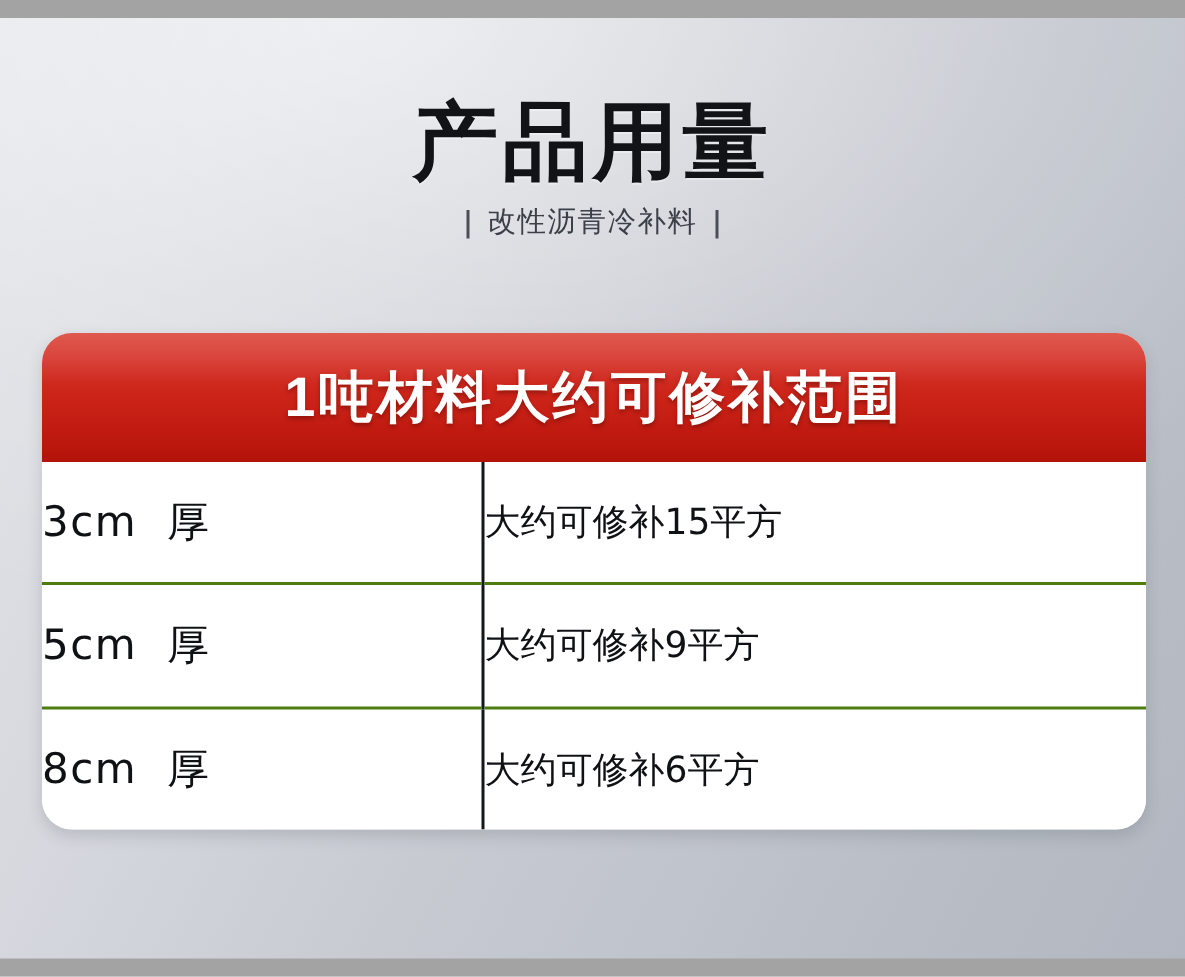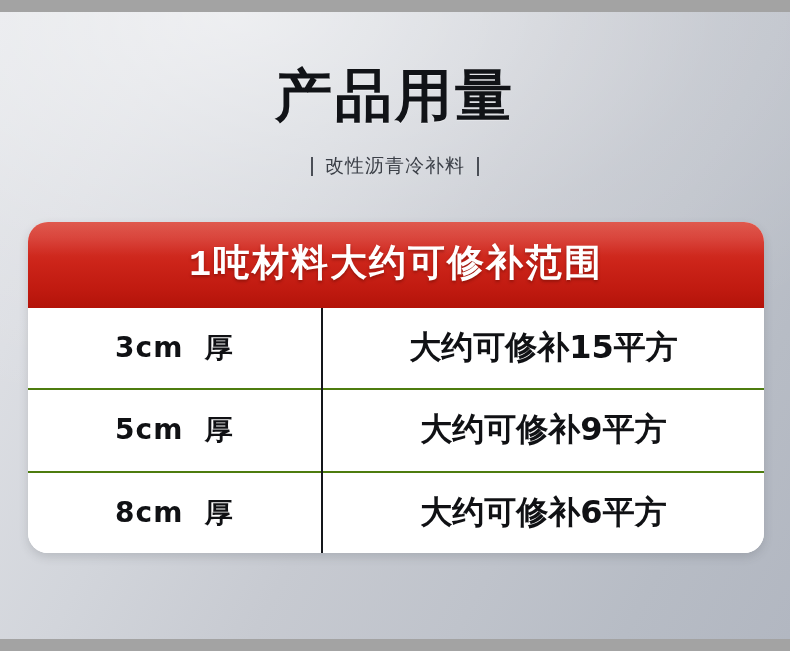--- a/index.html
+++ b/index.html
@@ -62,21 +62,21 @@
     font-family: "Liberation Sans", "DejaVu Sans", sans-serif;
     font-size: 57px;
     line-height: 66px;
     font-weight: bold;
     color: #111317;
     letter-spacing: 3px;
     margin: 0;
     text-shadow: 0 1px 0 rgba(255,255,255,0.35);
   }
   .subtitle-row {
-    margin-top: 26px;
+    margin-top: 9px;
     display: flex;
     justify-content: center;
     align-items: center;
     gap: 12px;
     font-size: 19px;
     line-height: 24px;
     color: #3b3f47;
     letter-spacing: 1px;
   }
   .subtitle-bar {
@@ -119,21 +119,21 @@
   }
   .card-header::before {
     content: "";
     position: absolute;
     left: 0; top: 0; right: 0; height: 40%;
     background: linear-gradient(180deg, rgba(255,255,255,0.16), rgba(255,255,255,0));
     pointer-events: none;
   }
   .card-header-title {
     position: relative;
-    font-family: Liberation Mono, monospace;
+    font-family: Liberation Sans, sans-serif;
     font-size: 37px;
     line-height: 44px;
     font-weight: bold;
     color: #ffffff;
     letter-spacing: 2px;
     text-shadow: 0 2px 3px rgba(90,8,2,0.45);
   }
 
   
   .table {
@@ -146,35 +146,35 @@
   }
   .table-row {
     display: table-row;
   }
   .table-row + .table-row .cell {
     border-top: 2px solid #4d7c0f;
   }
   .cell {
     display: table-cell;
     vertical-align: middle;
-    text-align: center;
+    text-align: left;
     color: #101114;
-    font-weight: bold;
+    font-weight: normal;
   }
   .cell-thickness {
     width: 293px;
     font-family: "DejaVu Sans", "Liberation Sans", sans-serif;
     font-size: 28px;
     letter-spacing: 1px;
     border-right: 2px solid #14161a;
     white-space: pre;
   }
   .cell-coverage {
     font-family: "DejaVu Sans", "Liberation Sans", sans-serif;
-    font-size: 32px;
+    font-size: 24px;
     letter-spacing: 0px;
   }
 </style>
 </head>
 <body>
 
 <div class="page">
 
   <div class="backdrop"></div>
 

